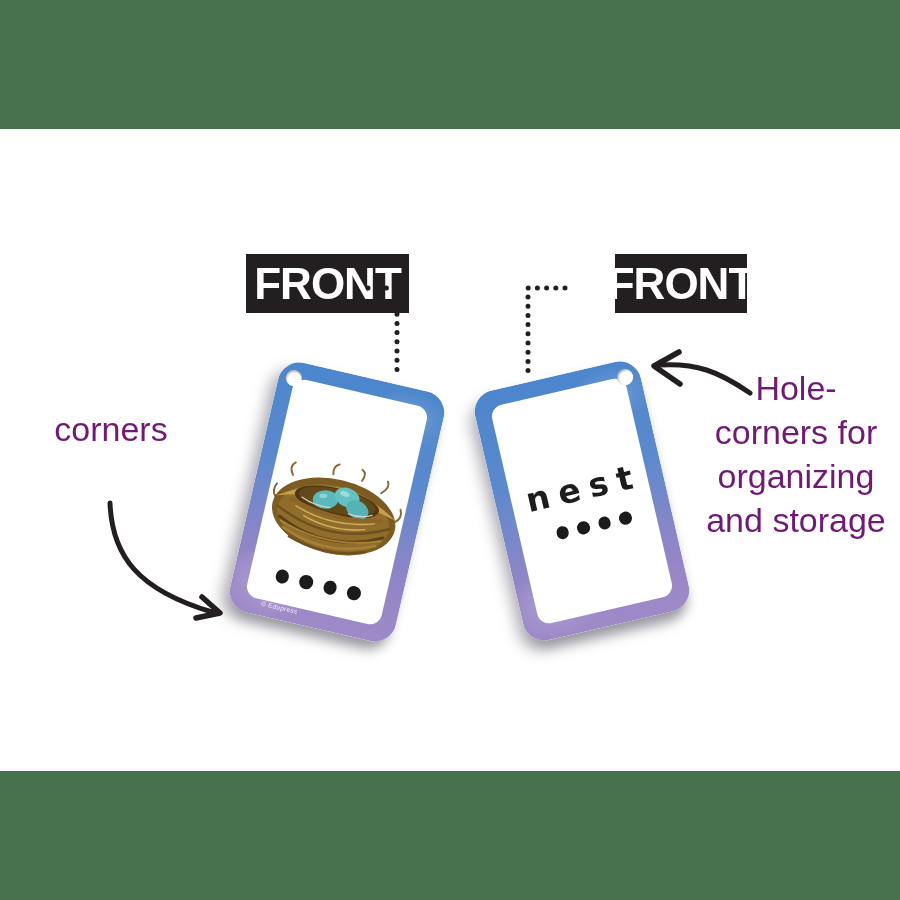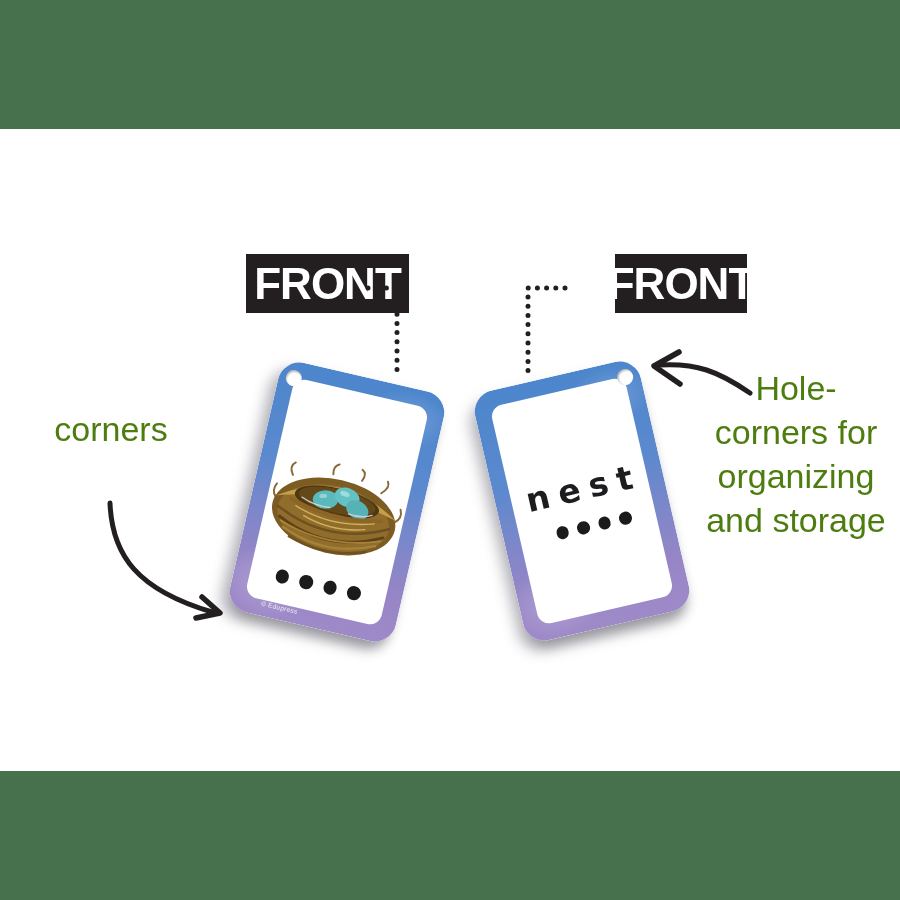--- a/index.html
+++ b/index.html
@@ -18,21 +18,21 @@
     display:flex;align-items:center;justify-content:center;
     font-weight:bold;font-size:44px;letter-spacing:-1px;
     font-family:"Liberation Sans", sans-serif;
     margin-left:44px;
   }
   .tag-front{left:202px;top:254px;width:163px;height:59px;}
   .tag-back{left:571px;top:254px;width:132px;height:59px;}
 
   
   .annot{
-    position:absolute;color:#4d7c0f;text-align:center;
+    position:absolute;color:#701a75;text-align:center;
     font-size:34px;line-height:42px;
   }
   .annot-left{left:0px;top:408px;width:222px;}
   .annot-right{left:692px;top:366px;width:208px;line-height:44px;}
 
   
   .card{
     position:absolute;width:170px;height:256px;border-radius:22px;
     background:
       radial-gradient(70px 50px at 22% 86%, rgba(255,255,255,0.22), rgba(255,255,255,0) 70%),

